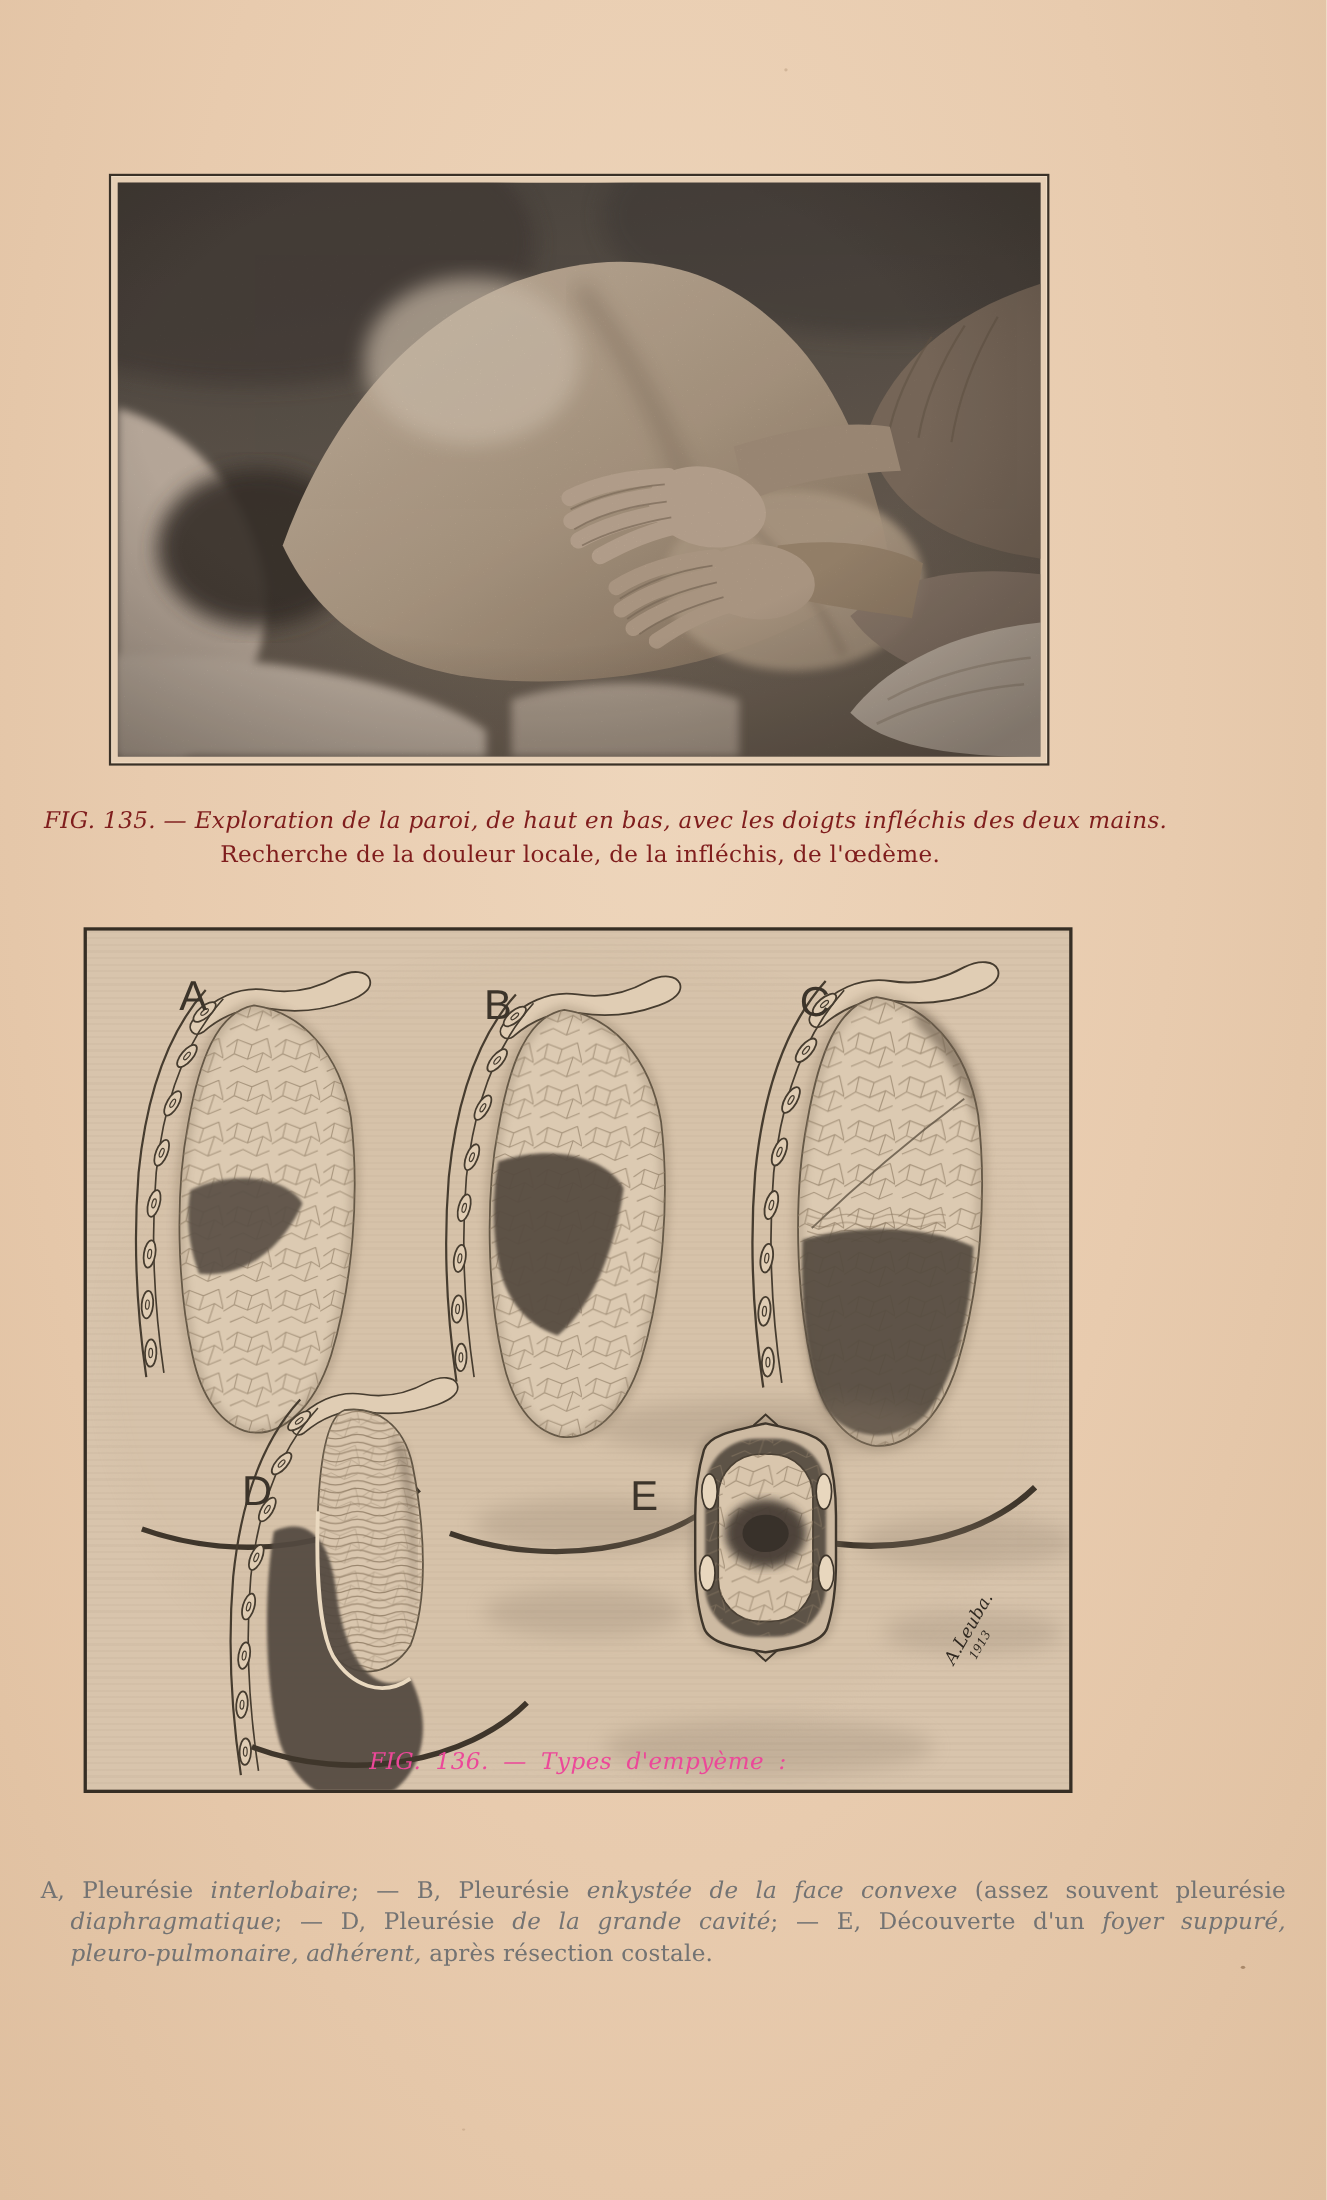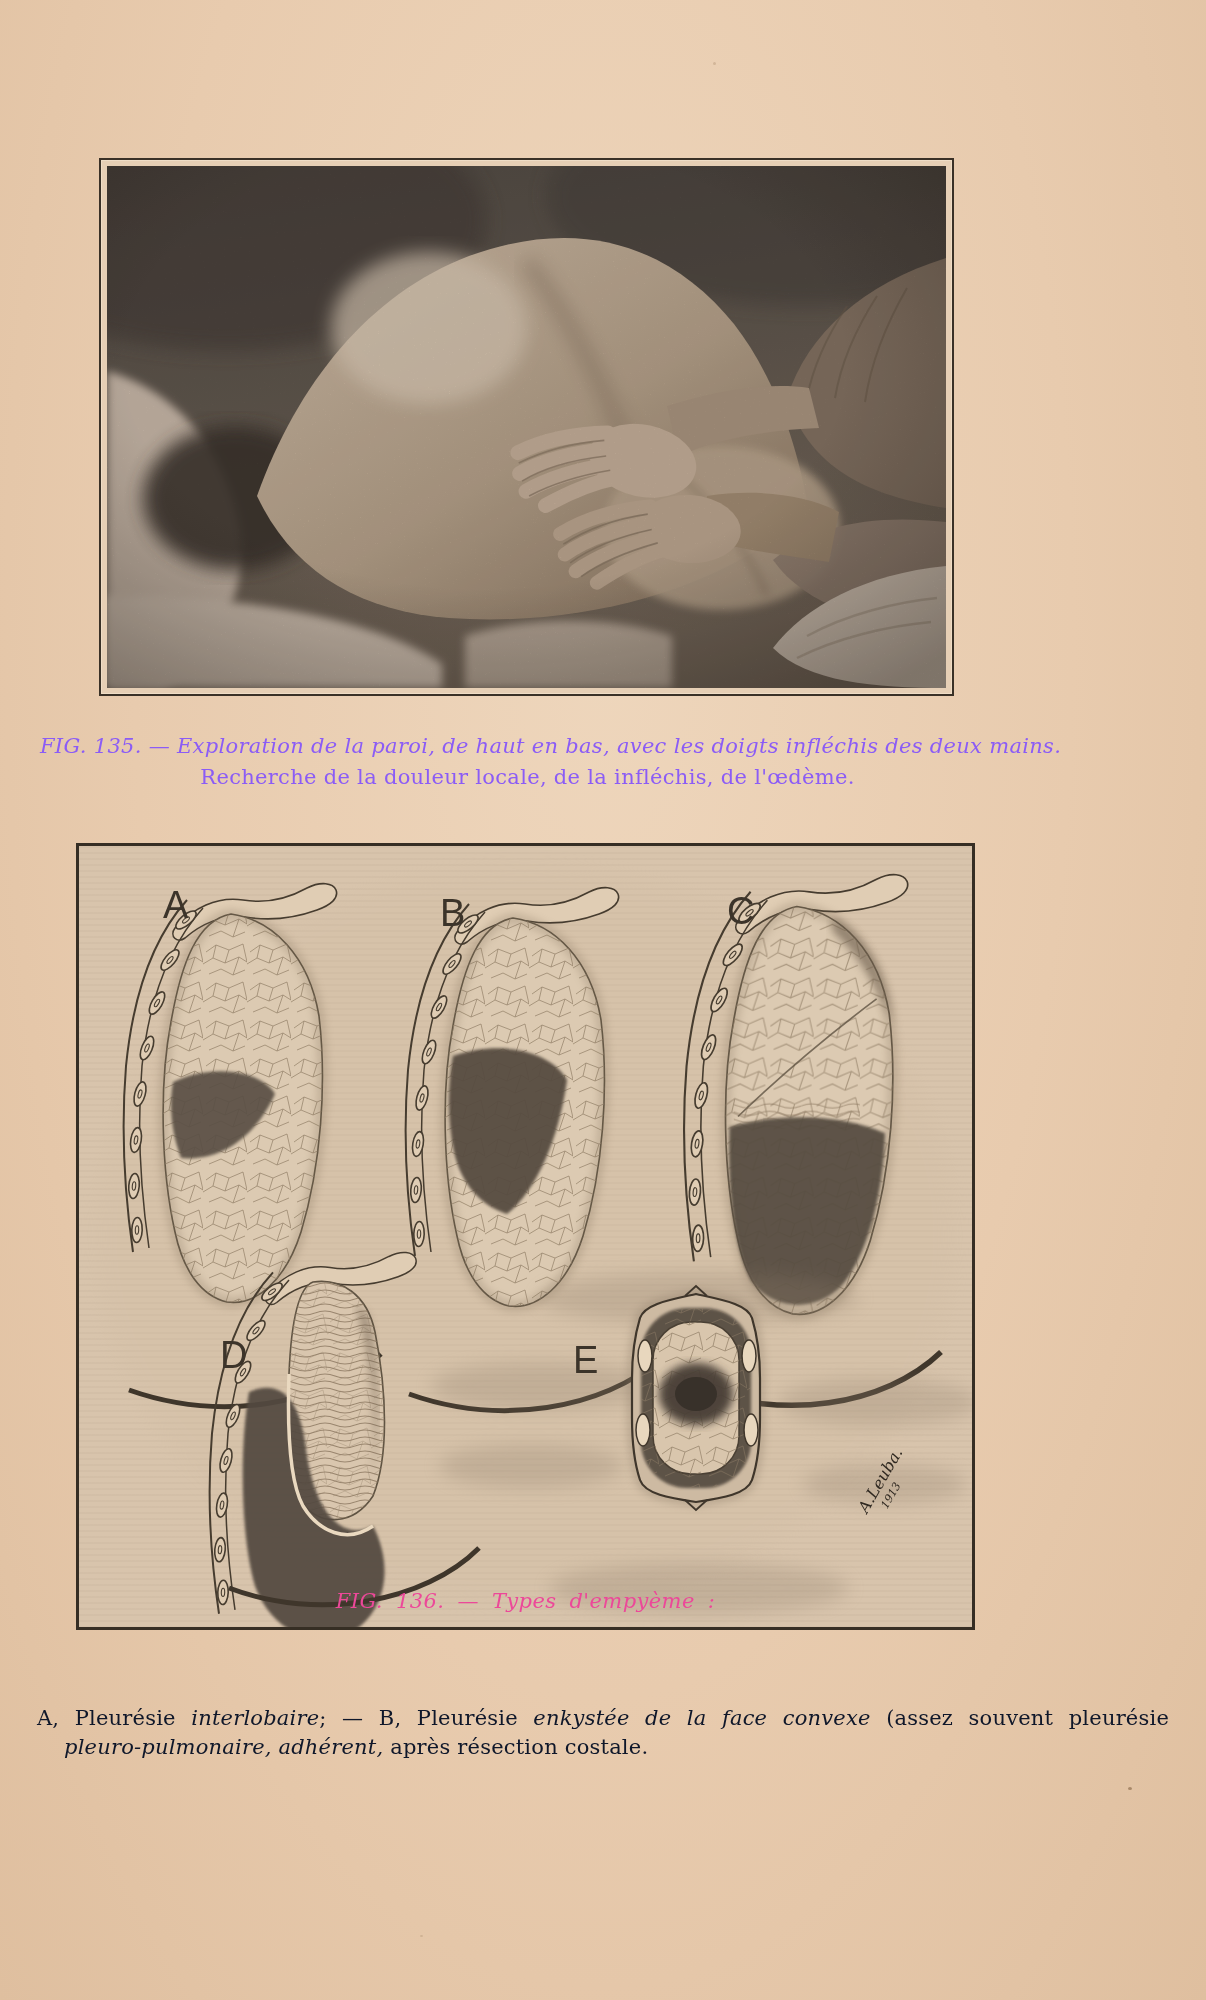--- a/index.html
+++ b/index.html
@@ -12,39 +12,39 @@
   .page{position:absolute;inset:0;}
   
   .photo-frame{
     position:absolute;left:99px;top:158px;width:855px;height:538px;
     box-sizing:border-box;border:2px solid #3a3127;padding:6px;
     background:#e6cfb5;box-shadow:0 0 0 1px rgba(255,245,230,.35) inset;
   }
   .photo-frame svg{display:block;width:839px;height:522px;}
   .caption135{
     position:absolute;left:40px;top:731px;width:975px;text-align:center;
-    font-size:21px;line-height:31px;letter-spacing:.3px;color:#8b5cf6;
+    font-size:21px;line-height:31px;letter-spacing:.3px;color:#7f1d1d;
   }
   .caption135 .line{white-space:nowrap;}
   
   .fig136-frame{
     position:absolute;left:76px;top:843px;width:899px;height:787px;
     box-sizing:border-box;border:3px solid #362e24;
     background:
       repeating-linear-gradient(180deg, rgba(120,100,80,.05) 0 2px, rgba(0,0,0,0) 2px 6px),
       #d8c4ac;
   }
   .fig136-frame svg{display:block;width:893px;height:781px;}
   .caption136-title{
     position:absolute;left:76px;top:1589px;width:899px;text-align:center;
     font-size:21px;font-style:italic;word-spacing:6px;letter-spacing:.4px;color:#ec4899;
   }
   .legend{
     position:absolute;left:37px;top:1704px;width:1132px;
-    font-size:21px;line-height:29px;letter-spacing:.2px;color:#0f172a;
+    font-size:21px;line-height:29px;letter-spacing:.2px;color:#737373;
   }
   .legend .lg-line{text-align:justify;text-align-last:justify;}
   .legend .lg-line.cont{margin-left:27px;width:1105px;}
   .legend .lg-line.last{text-align:right;text-align-last:left;}
   .it{font-style:italic;}
   .plabel{font-family:"Liberation Sans","DejaVu Sans",sans-serif;font-size:38px;fill:#3c342a;}
   .sig{font-family:"DejaVu Serif",serif;font-style:italic;font-size:16px;fill:#2f2820;}
   .sig2{font-family:"DejaVu Serif",serif;font-style:italic;font-size:11px;fill:#2f2820;}
   .speck{position:absolute;border-radius:50%;background:rgba(122,90,58,.55);}
 </style>
@@ -266,20 +266,21 @@
         <text class="sig">A.Leuba.</text>
         <text class="sig2" x="14" y="15">1913</text>
       </g>
     </svg>
   </div>
 
   <div class="caption136-title">FIG. 136. — Types d'empyème :</div>
 
   <div class="legend">
     <div class="lg-line"><span>A, Pleurésie </span><span class="it">interlobaire</span><span>; — B, Pleurésie </span><span class="it">enkystée de la face convexe</span><span> (assez souvent pleurésie</span></div>
+    <div class="lg-line cont"><span class="it">diaphragmatique</span><span>; — D, Pleurésie </span><span class="it">de la grande cavité</span><span>; — E, Découverte d'un </span><span class="it">foyer suppuré,</span></div>
     <div class="lg-line cont last"><span class="it">pleuro-pulmonaire, adhérent,</span><span> après résection costale.</span></div>
   </div>
 
   <div class="speck" style="left:1128px;top:1787px;width:4px;height:3px;"></div>
   <div class="speck" style="left:713px;top:62px;width:3px;height:3px;opacity:.4;"></div>
   <div class="speck" style="left:420px;top:1935px;width:3px;height:2px;opacity:.35;"></div>
 
 </div>
 
 </body></html>

